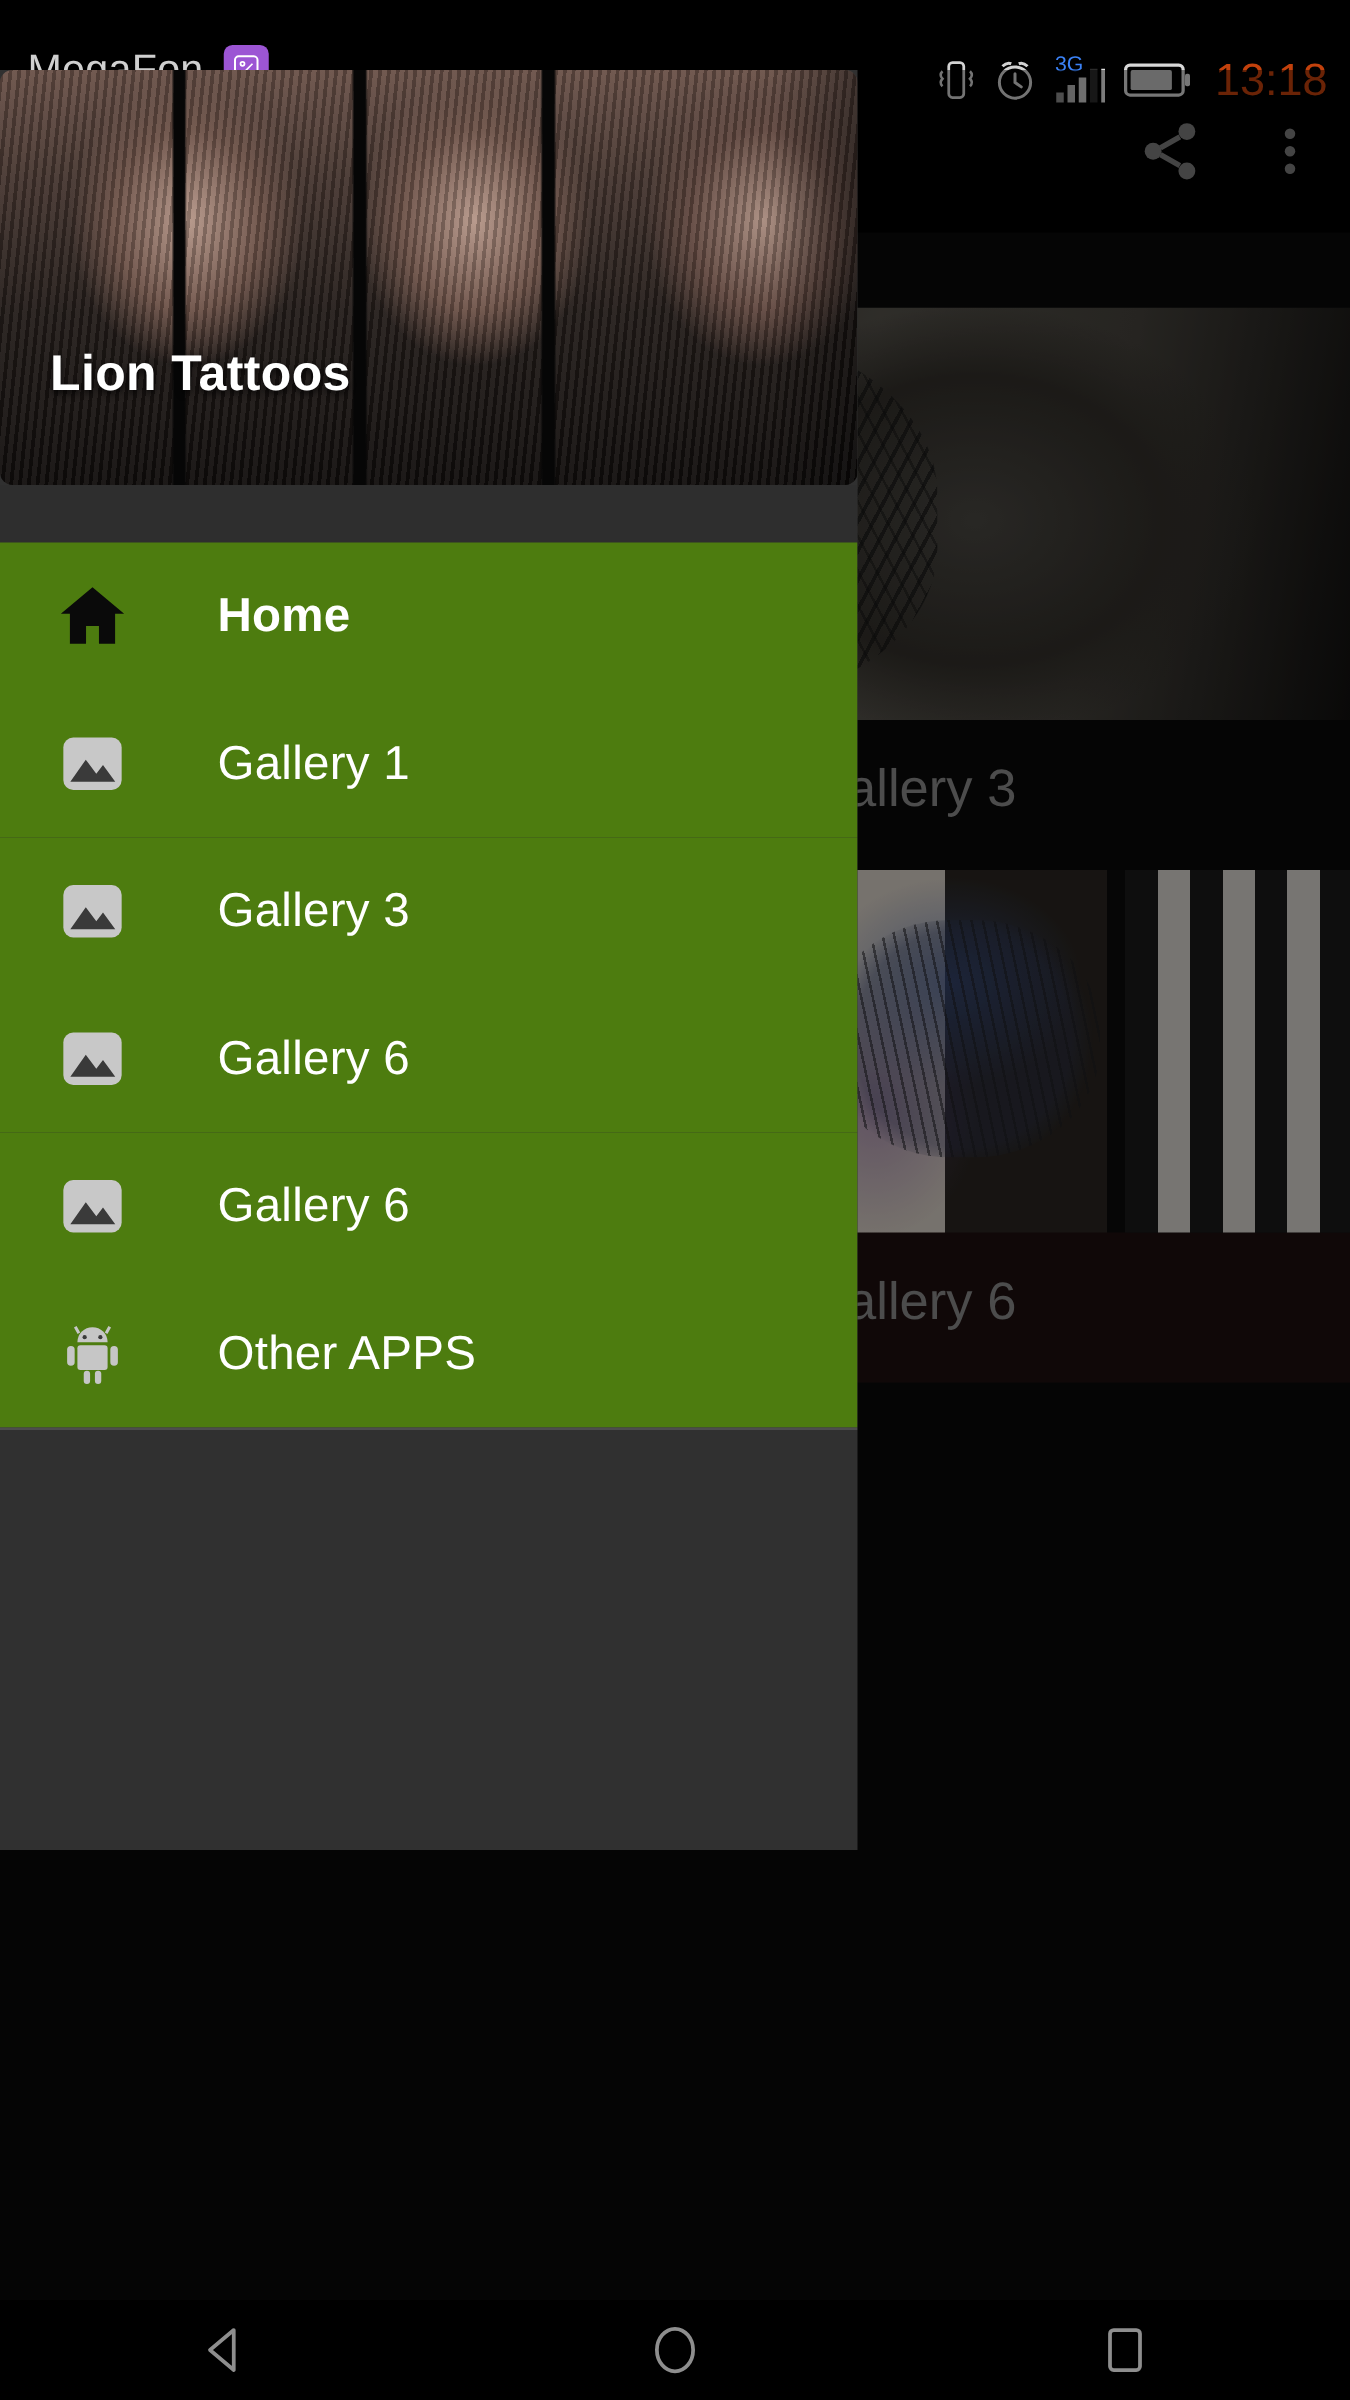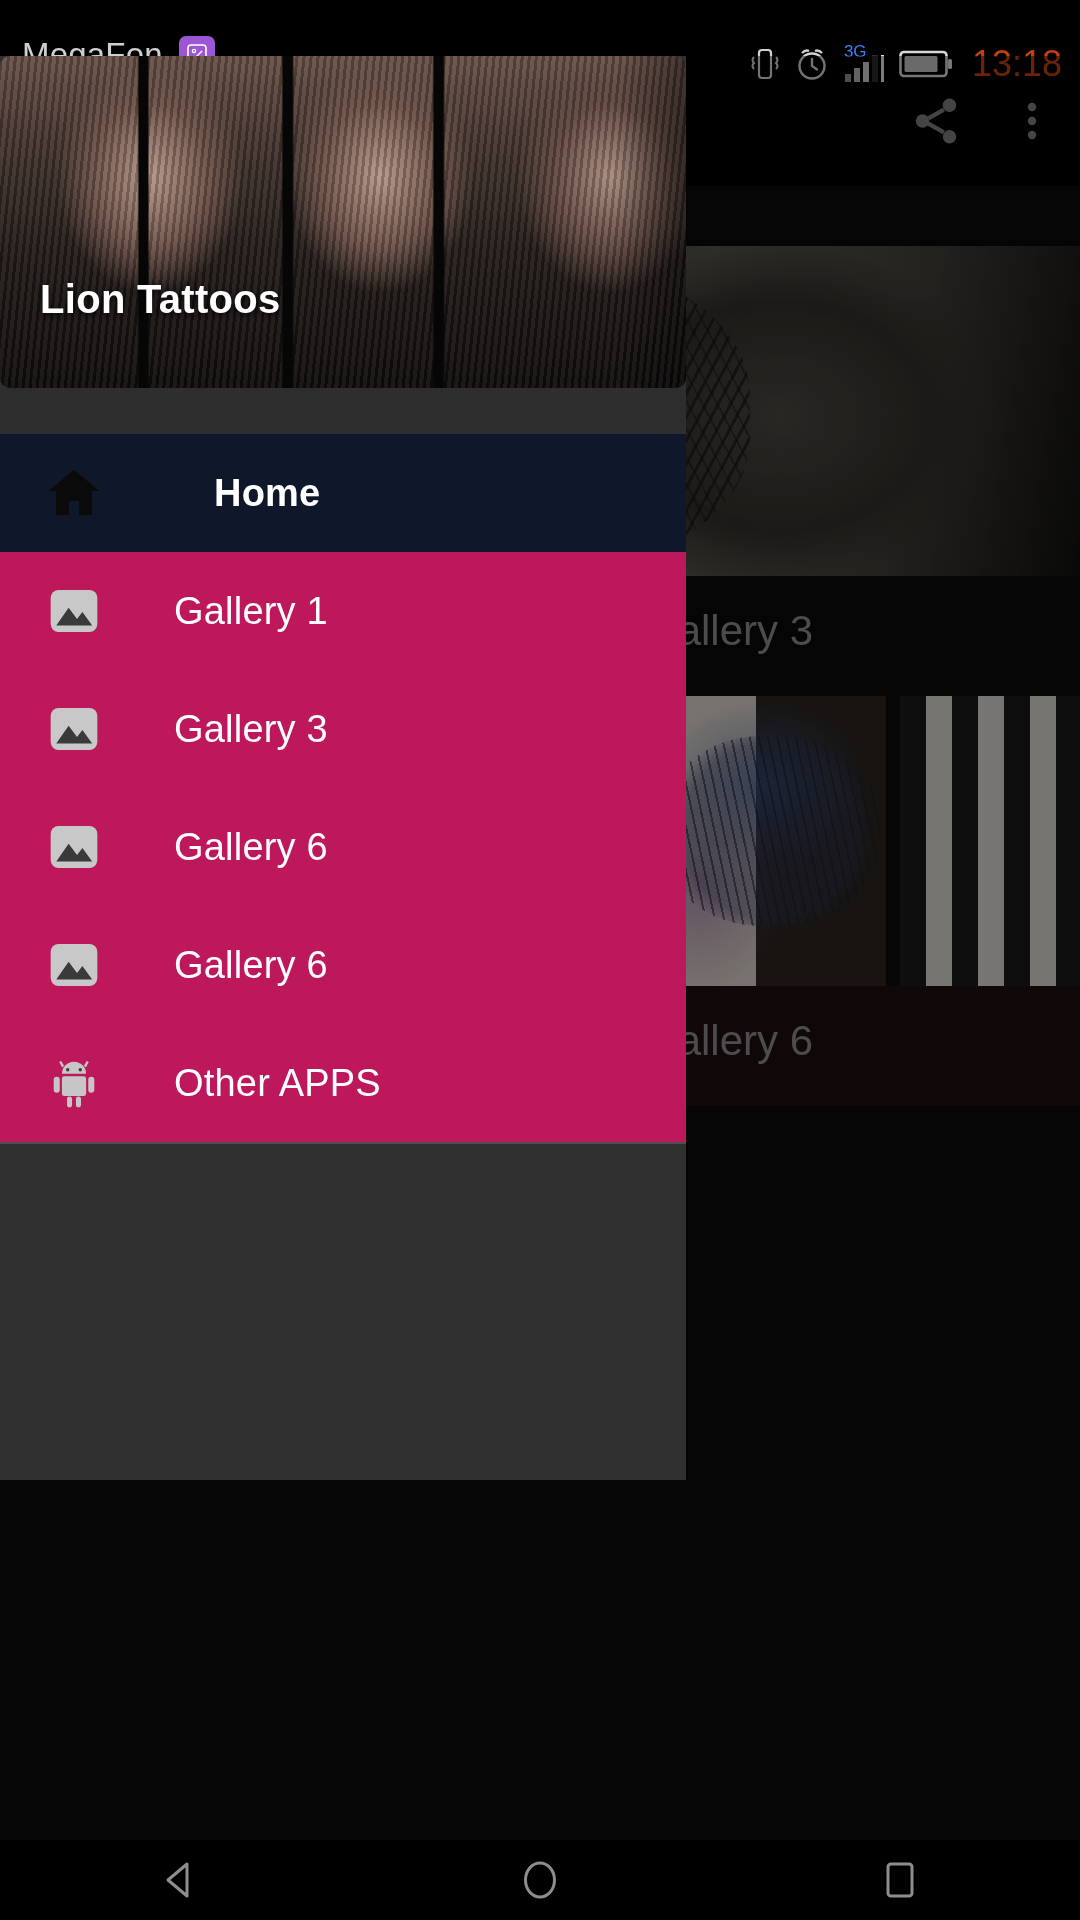--- a/index.html
+++ b/index.html
@@ -126,23 +126,23 @@
   .drawer-header .hdr-title{
     position:absolute; left:40px; bottom:66px;
     color:#fff; font-size:40px; font-weight:bold; letter-spacing:.3px;
     text-shadow:0 2px 6px rgba(0,0,0,.85);
   }
   .drawer-gap{ height:46px; flex:0 0 46px; background:#2e2e2e; }
 
   .drawer-list{ flex:1 1 auto; }
   .nav-item{
     display:flex; align-items:center; width:686px; height:118px;
-    background:#be185d;
-  }
-  .nav-item.selected{ background:#0f172a;gap:40px; }
+    background:#4d7c0f;
+  }
+  .nav-item.selected{ background:#4d7c0f; }
   .nav-icon{
     width:76px; flex:0 0 76px; margin-left:36px;
     display:flex; align-items:center; justify-content:center;
   }
   .nav-icon svg{ display:block; }
   .nav-label{
     margin-left:62px; color:#fff; font-size:38px; letter-spacing:.2px;
   }
   .nav-item.selected .nav-label{ font-weight:bold; }
   .nav-divider{ height:2px; background:#4d4d4d; margin:0; }

